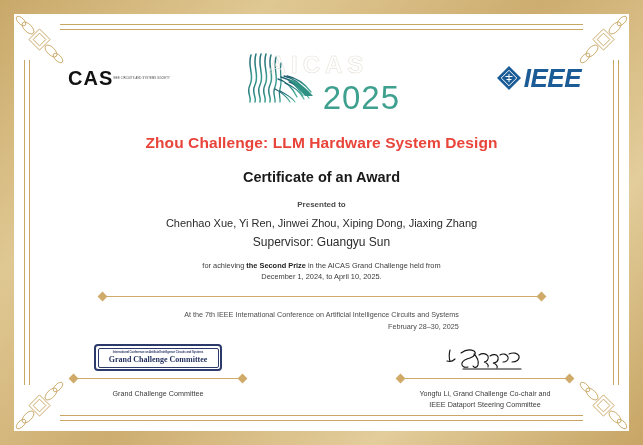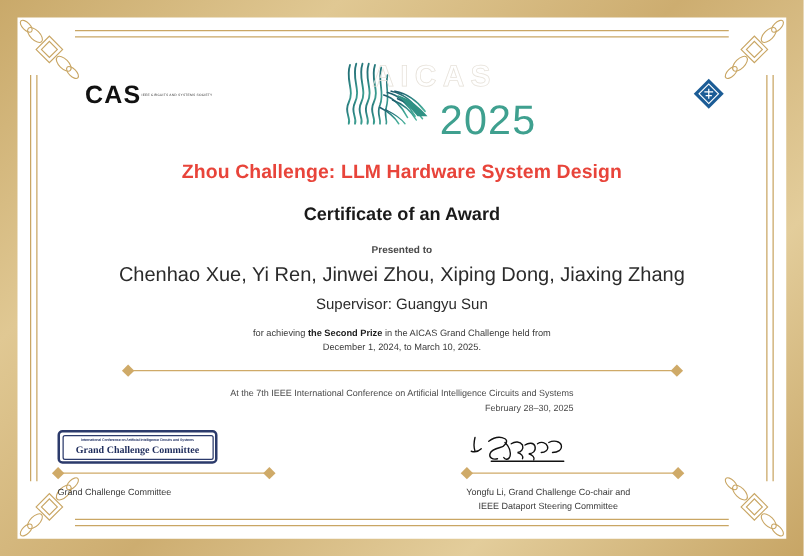--- a/index.html
+++ b/index.html
@@ -143,21 +143,21 @@
     margin-top: 17px;
   }
 
   .presented-to {
     font-size: 8px;
     color: #4a4a4a;
     margin-top: 15px;
     font-weight: bold;
   }
   .recipients {
-    font-size: 16px;
+    font-size: 11px;
     color: #2b2b2b;
     margin-top: 8px;
   }
   .supervisor {
     font-size: 12px;
     color: #2b2b2b;
     margin-top: 6px;
   }
 
   .achievement {
@@ -207,21 +207,21 @@
     display: flex;
     justify-content: space-between;
     align-items: flex-start;
     margin-top: 12px;
     padding: 0 6px;
   }
   .sig-block {
     width: 224px;
     display: flex;
     flex-direction: column;
-    align-items: flex-start;
+    align-items: center;
   }
 
   .stamp {
     width: 128px;
     height: 27px;
     border: 2px solid #2b3a6b;
     border-radius: 4px;
     padding: 1.5px;
     display: flex;
     align-items: center;
@@ -386,33 +386,34 @@
         <div class="ieee-logo">
           <svg class="ieee-diamond" viewBox="0 0 28 28">
             <rect x="5.5" y="5.5" width="17" height="17" transform="rotate(45 14 14)" fill="#1b5c96"></rect>
             <rect x="8.5" y="8.5" width="11" height="11" transform="rotate(45 14 14)" fill="none" stroke="#fff" stroke-width="0.9"></rect>
             <g stroke="#fff" stroke-width="1" fill="none">
               <path d="M10.5 12.5 h7"></path>
               <path d="M11.5 15.5 h5"></path>
               <path d="M14 10 v8"></path>
             </g>
           </svg>
+          <div class="ieee-word">IEEE</div>
         </div>
       </div>
 
       <div class="grand-title">Zhou Challenge: LLM Hardware System Design</div>
       <div class="cert-title">Certificate of an Award</div>
 
       <div class="presented-to">Presented to</div>
       <div class="recipients">Chenhao Xue, Yi Ren, Jinwei Zhou, Xiping Dong, Jiaxing Zhang</div>
       <div class="supervisor">Supervisor: Guangyu Sun</div>
 
       <div class="achievement">
         <span>for achieving </span><b>the Second Prize</b><span> in the AICAS Grand Challenge held from</span><br>
-        <span>December 1, 2024, to March 10, 2025.</span>
+        <span>December 1, 2024, to April 10, 2025.</span>
       </div>
 
       <div class="divider divider-main">
         <span class="cap left"></span>
         <span class="line"></span>
         <span class="cap right"></span>
       </div>
 
       <div class="conference">
         <span>At the 7th IEEE International Conference on Artificial Intelligence Circuits and Systems</span><br>

